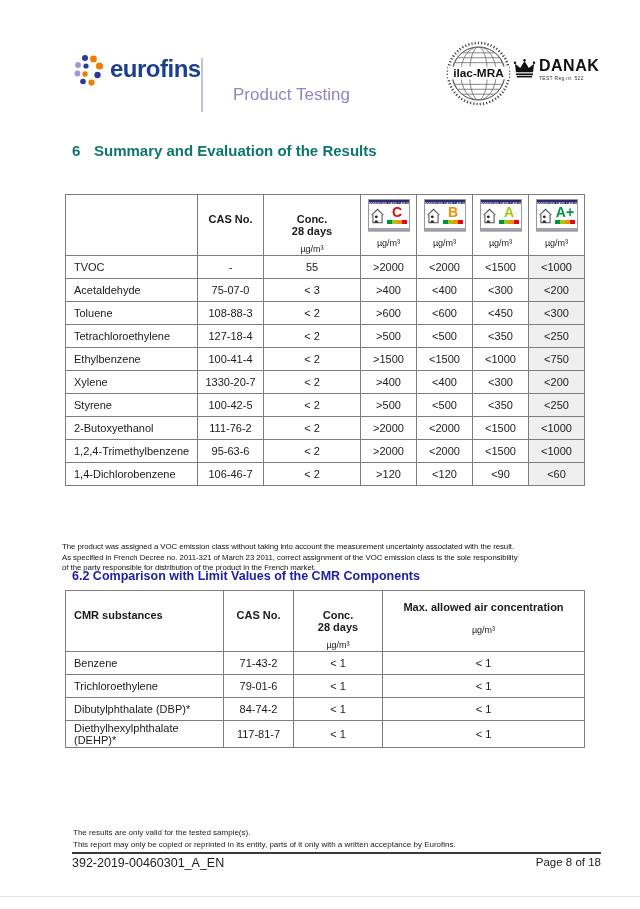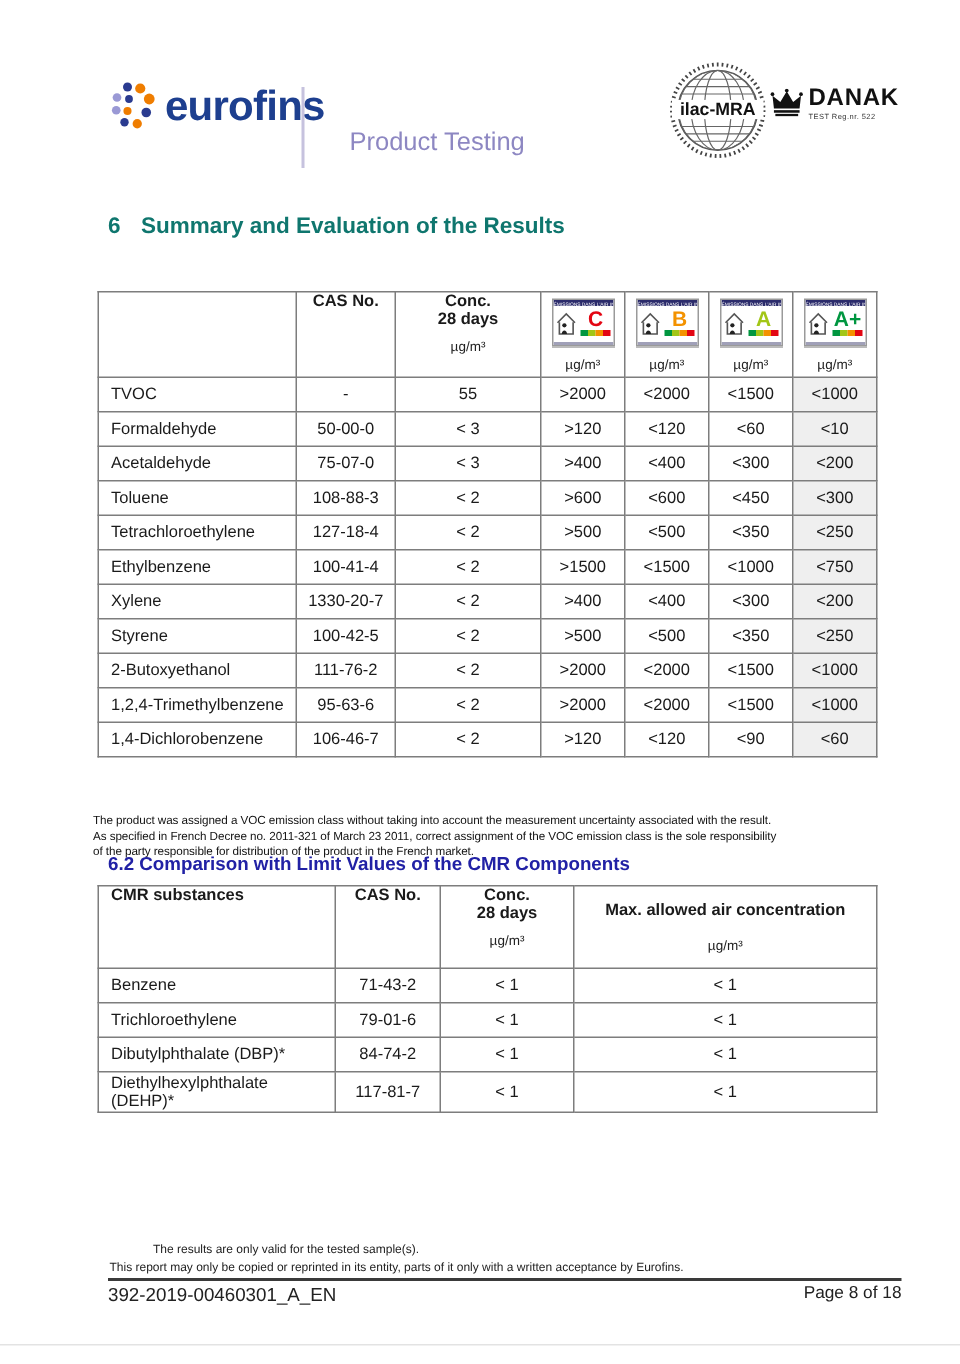--- a/index.html
+++ b/index.html
@@ -2,21 +2,21 @@
 <html><head>
 <meta charset="utf-8">
 <style>
   * { margin:0; padding:0; box-sizing:border-box; }
   html,body { background:#fff; }
   body { width:640px; height:909px; font-family:"Liberation Sans", sans-serif; color:#1a1a1a; position:relative; overflow:hidden; }
   .page { position:absolute; inset:0; background:#fff; }
 
   
   .brand-icon { position:absolute; left:72px; top:52px; }
-  .brand-name { position:absolute; left:110px; top:55px; font-size:28px; font-weight:bold; letter-spacing:-0.5px; }
+  .brand-name { position:absolute; left:110px; top:55px; font-size:24px; font-weight:bold; letter-spacing:-0.5px; }
   .brand-divider { position:absolute; left:201px; top:58px; width:2px; height:54px; background:#c6c2de; }
   .division { position:absolute; left:233px; top:85px; font-size:17px; font-weight:normal; }
   .ilac { position:absolute; left:446px; top:41px; }
   .danak { position:absolute; left:513px; top:57px; display:flex; align-items:flex-start; }
   .danak-crown { margin-top:2px; }
   .danak-txt { margin-left:3px; }
   .danak-name { font-size:16px; font-weight:600; letter-spacing:0.5px; color:#111; line-height:18px; }
   .danak-sub { font-size:5px; color:#333; letter-spacing:0.3px; }
 
   
@@ -32,21 +32,21 @@
   th { font-weight:bold; vertical-align:top; }
   td.left, th.left { text-align:left; padding-left:8px; }
   .unit { font-weight:normal; font-size:9px; color:#222; }
 
   table.voc { top:194px; width:519px; }
   table.voc col.c1 { width:132px; } table.voc col.c2 { width:66px; }
   table.voc col.c3 { width:97px; }  table.voc col.cc { width:56px; }
   table.voc thead tr { height:57px; }
   table.voc tbody tr { height:23px; }
   table.voc tbody td:last-child { background:#efefef; }
-  th.pad-top { padding-top:0; }
+  th.pad-top { padding-top:18px; }
   th .unit { margin-top:7px; }
 
   table.cmr { top:590px; width:519px; }
   table.cmr col.c1 { width:158px; } table.cmr col.c2 { width:70px; }
   table.cmr col.c3 { width:89px; }  table.cmr col.c4 { width:202px; }
   table.cmr thead tr { height:55px; }
   table.cmr tbody tr { height:23px; }
   th.max-col .title { margin-top:9px; }
   th.max-col .unit { margin-top:12px; }
 
@@ -59,21 +59,21 @@
   .cls-body { flex:1; display:flex; flex-direction:column; align-items:center; justify-content:flex-start; }
   .cls-letter { font-weight:bold; font-size:14px; line-height:16px; }
   .cls-scale { display:flex; margin-top:0; }
   .cls-scale i { display:inline-block; width:4.5px; height:4px; margin-right:0.5px; }
   .cls-bottom { position:absolute; bottom:0; left:0; right:0; height:2px; background:#a0a0b8; }
 
   
   .note { position:absolute; left:62px; top:510px; font-size:7.8px; line-height:10.5px; color:#111; letter-spacing:-0.05px; white-space:nowrap;margin-top:32px; }
 
   
-  .disc1 { position:absolute; left:73px; top:828px; font-size:8px; color:#222;margin-left:29px; }
+  .disc1 { position:absolute; left:73px; top:828px; font-size:8px; color:#222; }
   .disc2 { position:absolute; left:73px; top:840px; font-size:8px; color:#222; }
   .foot-rule { position:absolute; left:72px; top:852px; width:529px; height:2px; background:#3a3a3a; }
   .ref-row { position:absolute; left:72px; top:856px; width:529px; display:flex; justify-content:space-between; align-items:flex-start; }
   .ref-num { font-size:12.5px; color:#222; }
   .page-num { font-size:11.5px; color:#222; }
   .bottom-edge { position:absolute; left:0; right:0; top:896px; height:1px; background:#e3e3e3; }
 </style>
 </head>
 <body>
 
@@ -273,29 +273,20 @@
         <tr>
           <td class="left">TVOC</td>
           <td>-</td>
           <td>55</td>
           <td>&gt;2000</td>
           <td>&lt;2000</td>
           <td>&lt;1500</td>
           <td>&lt;1000</td>
         </tr>
 
-        <tr>
-          <td class="left">Formaldehyde</td>
-          <td>50-00-0</td>
-          <td>&lt; 3</td>
-          <td>&gt;120</td>
-          <td>&lt;120</td>
-          <td>&lt;60</td>
-          <td>&lt;10</td>
-        </tr>
 
         <tr>
           <td class="left">Acetaldehyde</td>
           <td>75-07-0</td>
           <td>&lt; 3</td>
           <td>&gt;400</td>
           <td>&lt;400</td>
           <td>&lt;300</td>
           <td>&lt;200</td>
         </tr>

